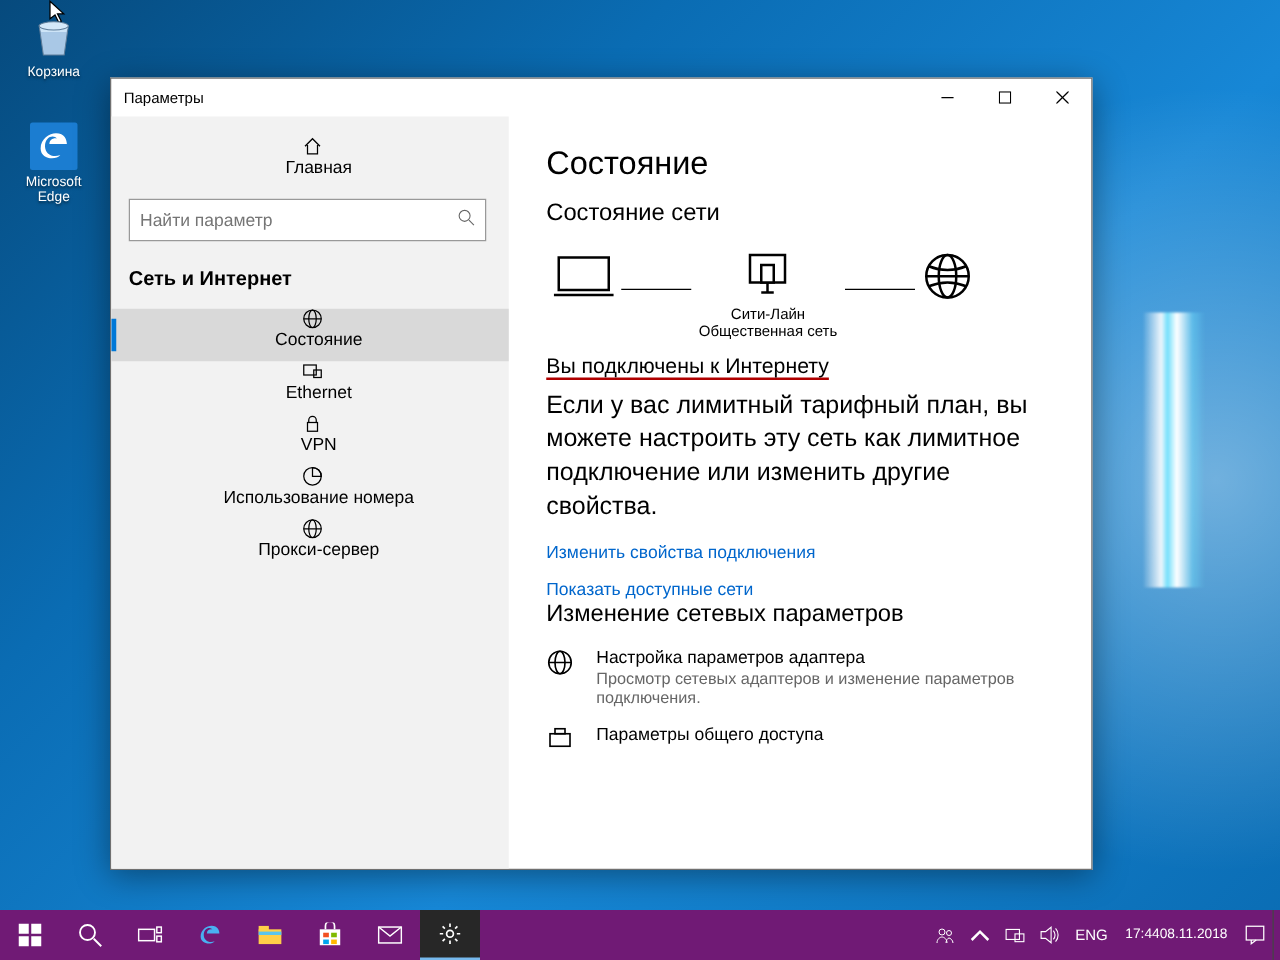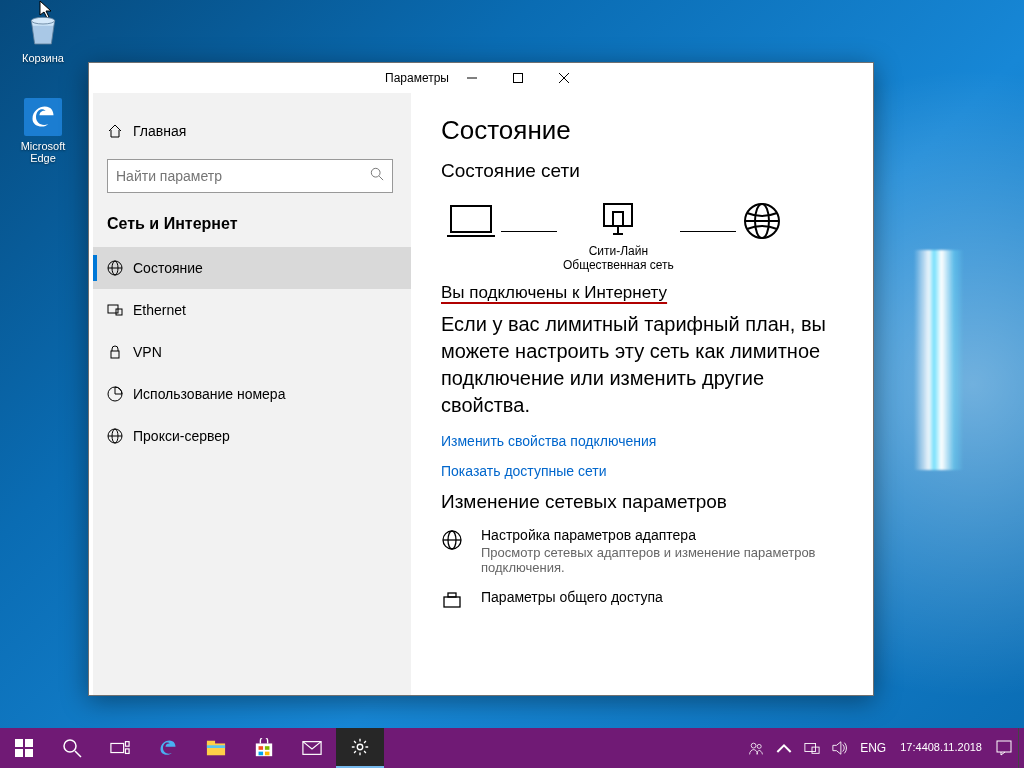--- a/index.html
+++ b/index.html
@@ -27,48 +27,48 @@
   .edge-icon-bg svg { width:28px; height:28px; }
 
   
   .cursor { position:absolute; top:0; left:38px; width:20px; height:20px; }
 
   
   .window {
     position:absolute; left:88px; top:62px; width:786px; height:634px;
     background:#fff; border:1px solid #707070;
     box-shadow: 0 5px 25px rgba(0,0,0,.4);
-    display:flex; flex-direction:column;align-items:center;
+    display:flex; flex-direction:column;
   }
   .titlebar { height:30px; display:flex; align-items:center; font-size:12px; color:#000; }
   .titlebar .title { padding-left:10px; flex:1; }
   .titlebar .win-btn { width:46px; height:30px; display:flex; align-items:center; justify-content:center; cursor:pointer; }
   .titlebar svg { width:10px; height:10px; }
 
   .window-body { flex:1; display:flex; overflow:hidden; }
 
   
   .sidebar { width:318px; background:#f2f2f2; padding-top:16px; }
-  .side-row { display:flex; align-items:center; height:40px; padding-left:18px; font-size:14px; color:#000; cursor:pointer; }
+  .side-row { display:flex; align-items:center; height:40px; padding-left:18px; font-size:14px; color:#000; cursor:pointer;flex-direction:column; }
   .side-row .icon { width:26px; display:flex; align-items:center; }
   .side-row.home { height:44px; padding-left:14px;}
   .search-wrap { margin:6px 18px 14px 14px; }
   .search-box { width:100%; height:34px; border:1px solid #999; background:#fff; display:flex; align-items:center; padding:0 8px; }
   .search-box input { flex:1; border:none; outline:none; font-size:14px; color:#666; background:transparent;}
   .search-box .s-icon { color:#666; }
   .side-section { font-size:16px; color:#000; padding:8px 18px 14px 14px; font-weight:600;}
   .nav-item { height:42px; padding-left:14px; position:relative;}
   .nav-item.active { background:#d9d9d9; }
   .nav-item.active::before { content:""; position:absolute; left:0; top:8px; bottom:8px; width:4px; background:#0078d7;}
   .nav-item .icon svg { width:16px; height:16px; }
 
   
   .content { flex:1; padding:22px 28px 10px 30px; overflow:hidden; color:#000; }
   .content h1 { font-weight:400; font-size:26px; margin-bottom:14px;}
-  .content h2 { font-weight:400; font-size:19px; margin-bottom:14px; margin-top:12px;}
+  .content h2 { font-weight:400; font-size:19px; margin-bottom:14px; margin-top:2px;}
   .diagram { display:flex; align-items:center; justify-content:flex-start; gap:6px; padding:4px 0 4px 6px;}
   .diagram .line { width:56px; height:1px; background:#000; margin-bottom:12px;}
   .diag-node { text-align:center; }
   .diag-node .shape { height:42px; display:flex; align-items:center; justify-content:center;}
   .diag-label { font-size:12px; text-align:center; margin-top:2px; min-height:30px;}
   .status-head { font-size:17px; margin-top:5px; text-decoration:underline; text-decoration-color:#b00000; text-decoration-thickness:2px; text-underline-offset:4px;}
   .status-body { font-size:20px; margin-top:8px; line-height:1.35; max-width:400px;}
   .link { color:#0066cc; font-size:14px; margin-top:14px; display:block; cursor:pointer;}
   .h-sep { margin-top:24px; }
   .opt-row { display:flex; gap:14px; margin-top:14px; cursor:pointer;}

